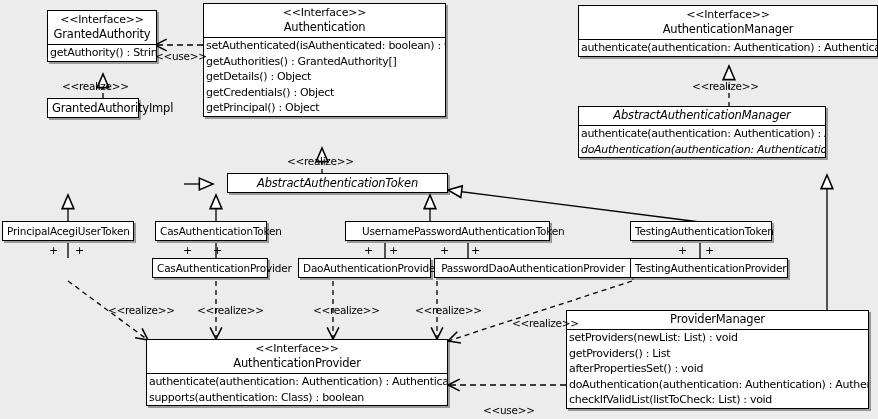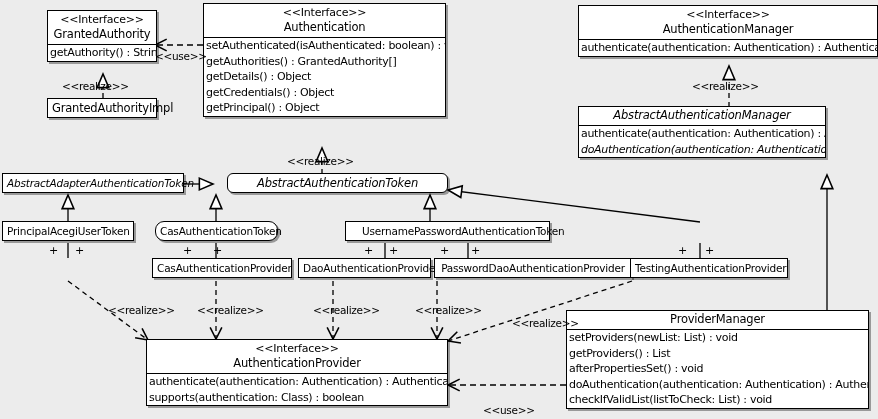--- a/index.html
+++ b/index.html
@@ -192,21 +192,21 @@
     <div class="hdr">
       <span class="stereo">&lt;&lt;Interface&gt;&gt;</span>
       <span class="cname">GrantedAuthority</span>
     </div>
     <div class="divider"></div>
     <div class="members">
       <div class="member">getAuthority() : String</div>
     </div>
   </div>
 
-  <div class="uml-class compact" style="left:47px; top:98px; width:110px;">
+  <div class="uml-class compact" style="left:47px; top:98px; width:92px;">
     <div class="hdr">
       <span class="cname">GrantedAuthorityImpl</span>
     </div>
   </div>
 
   <div class="uml-class" style="left:203px; top:3px; width:243px;">
     <div class="hdr">
       <span class="stereo">&lt;&lt;Interface&gt;&gt;</span>
       <span class="cname">Authentication</span>
     </div>
@@ -235,53 +235,53 @@
     <div class="hdr">
       <span class="cname abstract">AbstractAuthenticationManager</span>
     </div>
     <div class="divider"></div>
     <div class="members">
       <div class="member">authenticate(authentication: Authentication) : Authentication</div>
       <div class="member abstract">doAuthentication(authentication: Authentication) : Authentication</div>
     </div>
   </div>
 
-  <div class="uml-class compact" style="left:2px; top:173px; width:182px;">
-    <div class="hdr">
-      <span class="cname abstract" style="font-size:10.5px;">AbstractAdapterAuthenticationToken</span>
-    </div>
-  </div>
-
-  <div class="uml-class compact" style="left:227px; top:173px; width:221px;border-radius:6px;">
+
+  <div class="uml-class compact" style="left:227px; top:173px; width:221px;">
     <div class="hdr">
       <span class="cname abstract">AbstractAuthenticationToken</span>
     </div>
   </div>
 
   <div class="uml-class compact" style="left:2px; top:221px; width:132px;">
     <div class="hdr">
       <span class="cname" style="font-size:10.5px;">PrincipalAcegiUserToken</span>
     </div>
   </div>
 
-  <div class="uml-class compact" style="left:155px; top:221px; width:123px;border-radius:9px;">
+  <div class="uml-class compact" style="left:155px; top:221px; width:112px;">
     <div class="hdr">
       <span class="cname" style="font-size:10.5px;">CasAuthenticationToken</span>
     </div>
   </div>
 
   <div class="uml-class compact" style="left:345px; top:221px; width:205px;padding-left:12px;">
     <div class="hdr">
       <span class="cname" style="font-size:10.5px;">UsernamePasswordAuthenticationToken</span>
     </div>
   </div>
 
-
-
-  <div class="uml-class compact" style="left:152px; top:258px; width:140px;">
+  <div class="uml-class compact" style="left:630px; top:221px; width:142px;">
+    <div class="hdr">
+      <span class="cname" style="font-size:10.5px;">TestingAuthenticationToken</span>
+    </div>
+  </div>
+
+
+  <div class="uml-class compact" style="left:152px; top:258px; width:116px;">
     <div class="hdr">
       <span class="cname" style="font-size:10.5px;">CasAuthenticationProvider</span>
     </div>
   </div>
 
   <div class="uml-class compact" style="left:298px; top:258px; width:133px;">
     <div class="hdr">
       <span class="cname" style="font-size:10.5px;">DaoAuthenticationProvider</span>
     </div>
   </div>

